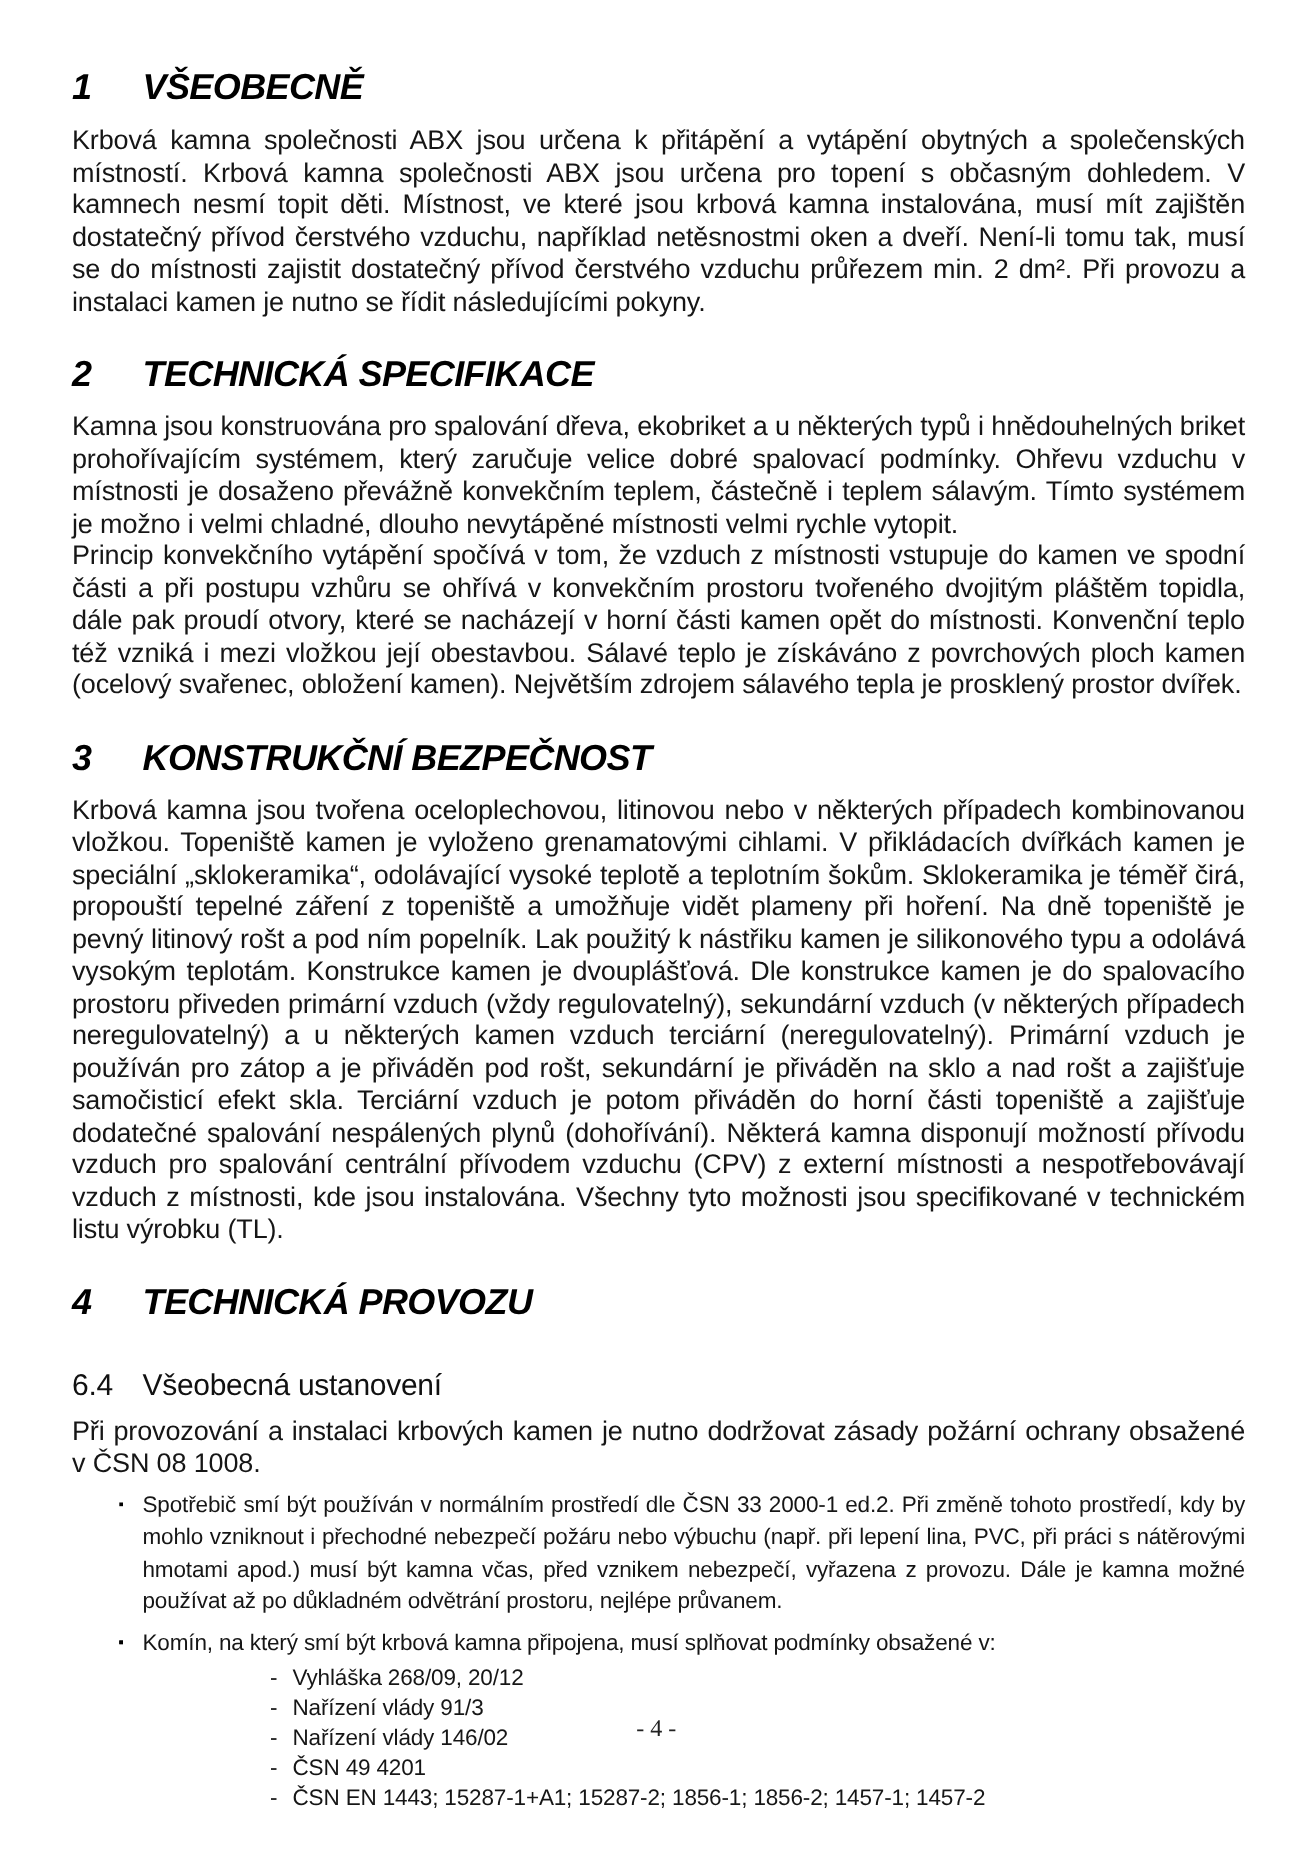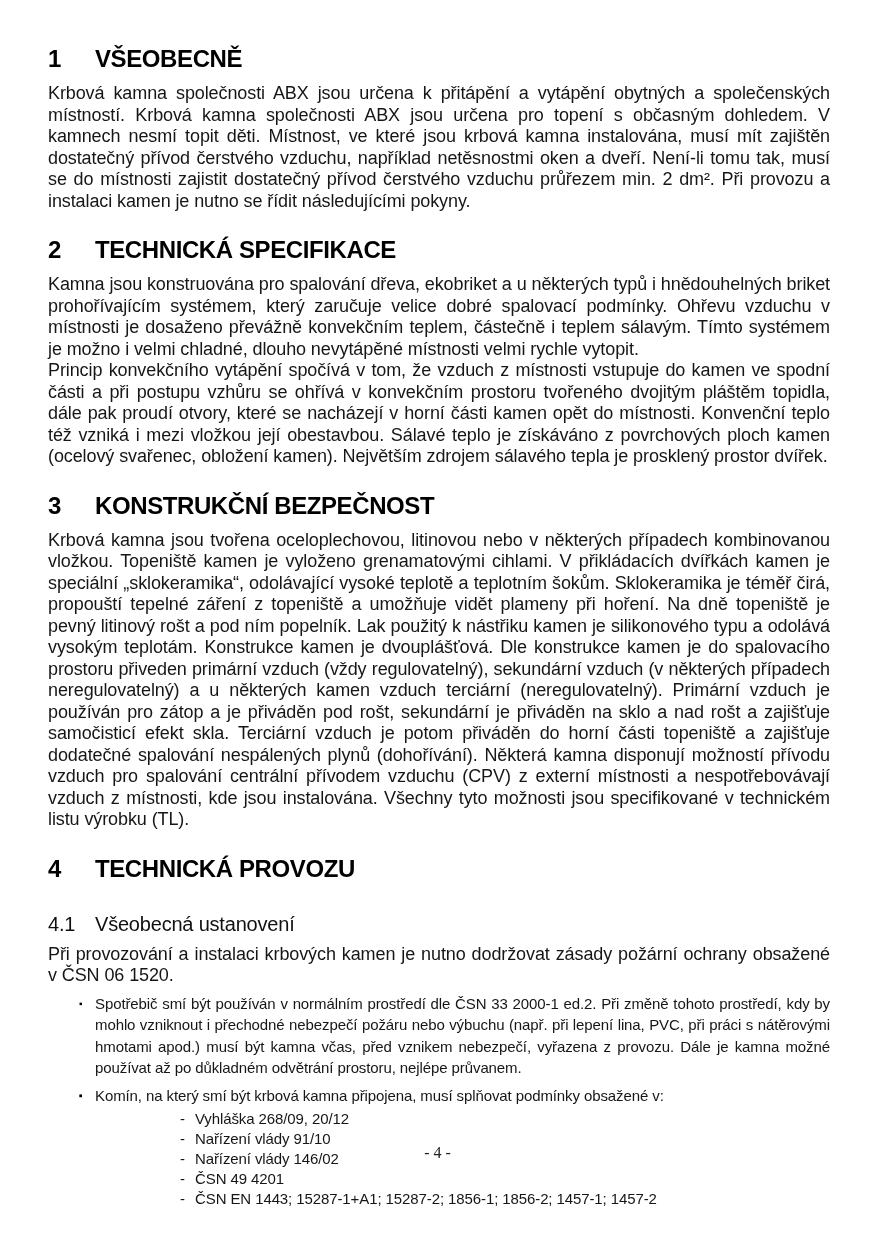--- a/index.html
+++ b/index.html
@@ -14,20 +14,21 @@
   }
   .page {
     position: absolute; inset: 0;
     padding: 44px 45px 0 48px;
   }
   .hsec {
     font-size: 24px; font-weight: 700; color: #000;
     letter-spacing: -0.4px;
     margin: 23px 0 9px 0;
     line-height: 30px;
+    font-style: italic;
   }
   .sec-first .hsec { margin-top: 0; }
   .hnum { display: inline-block; width: 47px; }
   .para {
     margin: 0;
     font-size: 18px; line-height: 21.5px;
     text-align: justify;
     letter-spacing: -0.1px;
   }
   .hsub {
@@ -85,42 +86,42 @@
 
   <section class="sec">
     <h2 class="hsec"><span class="hnum">3</span><span>KONSTRUKČNÍ BEZPEČNOST</span></h2>
     <p class="para">Krbová kamna jsou tvořena oceloplechovou, litinovou nebo v některých případech kombinovanou vložkou. Topeniště kamen je vyloženo grenamatovými cihlami. V přikládacích dvířkách kamen je speciální „sklokeramika“, odolávající vysoké teplotě a teplotním šokům. Sklokeramika je téměř čirá, propouští tepelné záření z topeniště a umožňuje vidět plameny při hoření. Na dně topeniště je pevný litinový rošt a pod ním popelník. Lak použitý k nástřiku kamen je silikonového typu a odolává vysokým teplotám. Konstrukce kamen je dvouplášťová. Dle konstrukce kamen je do spalovacího prostoru přiveden primární vzduch (vždy regulovatelný), sekundární vzduch (v některých případech neregulovatelný) a u některých kamen vzduch terciární (neregulovatelný). Primární vzduch je používán pro zátop a je přiváděn pod rošt, sekundární je přiváděn na sklo a nad rošt a zajišťuje samočisticí efekt skla. Terciární vzduch je potom přiváděn do horní části topeniště a zajišťuje dodatečné spalování nespálených plynů (dohořívání). Některá kamna disponují možností přívodu vzduch pro spalování centrální přívodem vzduchu (CPV) z externí místnosti a nespotřebovávají vzduch z místnosti, kde jsou instalována. Všechny tyto možnosti jsou specifikované v technickém listu výrobku (TL).</p>
   </section>
 
   <section class="sec">
     <h2 class="hsec"><span class="hnum">4</span><span>TECHNICKÁ PROVOZU</span></h2>
 
     <div class="subsec">
-      <h3 class="hsub"><span class="hnum">4.1</span><span>Všeobecná ustanovení</span></h3>
-      <p class="para">Při provozování a instalaci krbových kamen je nutno dodržovat zásady požární ochrany obsažené v ČSN 06 1520.</p>
+      <h3 class="hsub"><span class="hnum">6.4</span><span>Všeobecná ustanovení</span></h3>
+      <p class="para">Při provozování a instalaci krbových kamen je nutno dodržovat zásady požární ochrany obsažené v ČSN 08 1008.</p>
 
       <ul class="bullets">
         <li class="bullet-item">
           <span class="bullet-marker">▪</span>
           <span>Spotřebič smí být používán v normálním prostředí dle ČSN 33 2000-1 ed.2. Při změně tohoto prostředí, kdy by mohlo vzniknout i přechodné nebezpečí požáru nebo výbuchu (např. při lepení lina, PVC, při práci s nátěrovými hmotami apod.) musí být kamna včas, před vznikem nebezpečí, vyřazena z provozu. Dále je kamna možné používat až po důkladném odvětrání prostoru, nejlépe průvanem.</span>
         </li>
         <li class="bullet-item">
           <span class="bullet-marker">▪</span>
         </li>
         <li class="bullet-item">
           <span class="bullet-marker">▪</span>
           <span>Komín, na který smí být krbová kamna připojena, musí splňovat podmínky obsažené v:</span>
           <ul class="dashes">
             <li class="dash-item">
               <span class="dash-marker">-</span>
               <span>Vyhláška 268/09, 20/12</span>
             </li>
             <li class="dash-item">
               <span class="dash-marker">-</span>
-              <span>Nařízení vlády 91/10</span>
+              <span>Nařízení vlády 91/3</span>
             </li>
             <li class="dash-item">
               <span class="dash-marker">-</span>
               <span>Nařízení vlády 146/02</span>
             </li>
             <li class="dash-item">
               <span class="dash-marker">-</span>
               <span>ČSN 49 4201</span>
             </li>
             <li class="dash-item">

